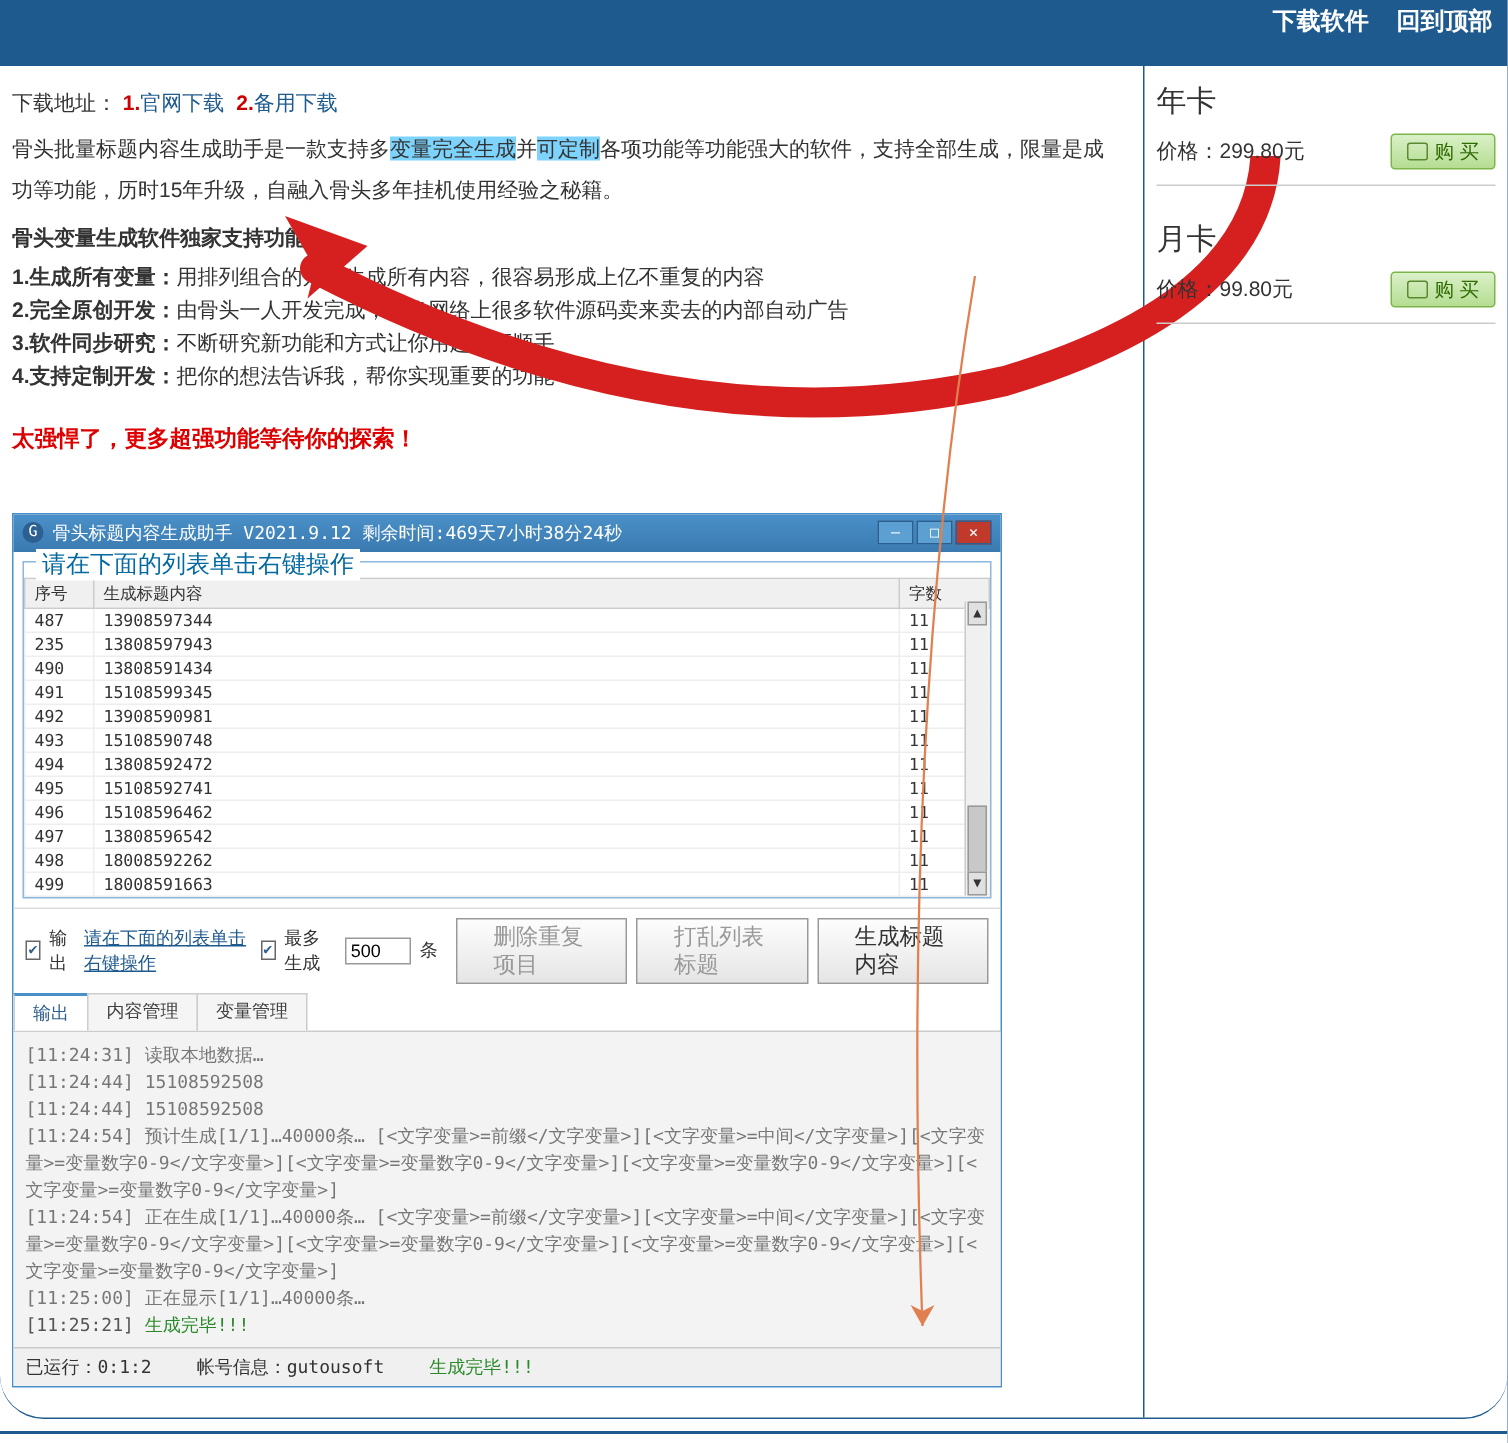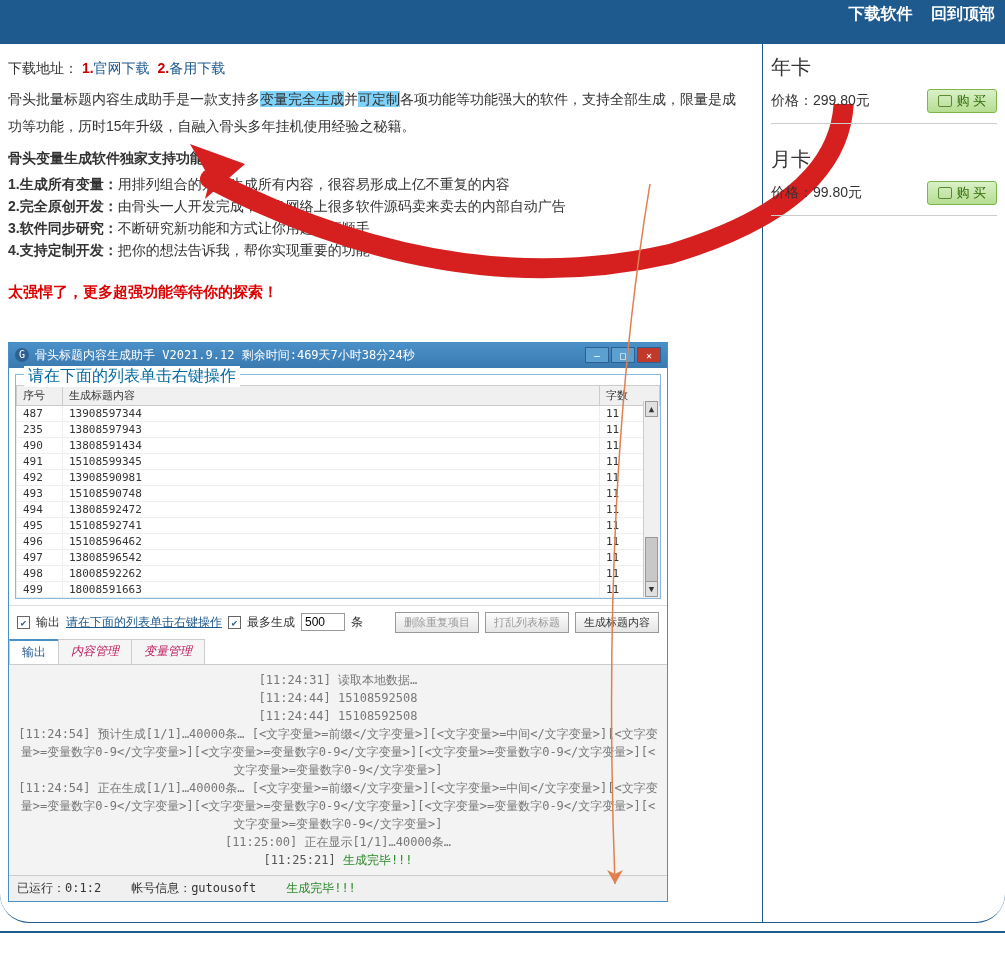--- a/index.html
+++ b/index.html
@@ -35,28 +35,28 @@
 table.data th { background:#f0f0f0; border:1px solid #ccc; padding:2px 6px; text-align:left; font-weight:normal; }
 table.data td { border:1px solid #eee; padding:1px 6px; }
 .scrollbar { position:absolute; right:1px; top:26px; bottom:1px; width:16px; background:#f0f0f0; border-left:1px solid #ccc; }
 .scroll-thumb { background:#c8c8c8; border:1px solid #999; height:50px; margin:1px; }
 .scroll-arr { height:16px; background:#e0e0e0; border:1px solid #999; margin:0 1px; text-align:center; font-size:9px; line-height:14px; }
 
 .tool-row { padding:6px 8px; display:flex; align-items:center; gap:6px; font-size:12px; border-top:1px solid #ddd; }
 .chk { width:13px; height:13px; border:1px solid #666; display:inline-flex; align-items:center; justify-content:center; font-size:10px; color:#2d6090; background:#fff; }
 .link-txt { color:#1e5a8e; text-decoration:underline; cursor:pointer; }
 .num-input { width:44px; border:1px solid #999; padding:1px 3px; font-size:12px; }
-.btn { border:1px solid #999; background:linear-gradient(#fdfdfd,#e5e5e5); padding:2px 8px; font-size:11px; cursor:pointer; }
+.btn { border:1px solid #999; background:linear-gradient(#fdfdfd,#e5e5e5); padding:2px 24px; font-size:15px; cursor:pointer; }
 .btn.dis { color:#999; }
 
 .tabs { display:flex; border-bottom:1px solid #ccc; font-size:12px; }
 .tab { padding:3px 12px; border:1px solid #ccc; border-bottom:none; margin-right:-1px; background:#f5f5f5; cursor:pointer; }
 .tab.active { background:#fff; color:#2d6090; border-top:2px solid #4a90c8; }
-.tab.red { color:#be185d;font-style:italic; }
-.log-area { background:#f3f3f3; padding:6px 8px; font-size:12px; line-height:1.5; color:#777; font-family:SimSun,monospace; min-height:130px; overflow:hidden;text-align:center; }
+.tab.red { color:#404040; }
+.log-area { background:#f3f3f3; padding:6px 8px; font-size:12px; line-height:1.5; color:#777; font-family:SimSun,monospace; min-height:130px; overflow:hidden; }
 .log-area .ts { color:#555; }
 .log-done-line .g { color:#2a8a2a; }
 .status-row { border-top:1px solid #ccc; padding:4px 8px; font-size:12px; display:flex; gap:30px; background:#f0f0f0; }
 
 .price-block { margin-bottom:18px; padding-bottom:4px; }
 .plan-name { font-size:20px; margin-bottom:8px; }
 .price-row { display:flex; align-items:center; justify-content:space-between; border-bottom:1px solid #ccc; padding-bottom:10px; }
 .price-txt { font-size:14px;text-align:center; }
 .buy-btn { background:linear-gradient(#daf0c8,#b5dd92); border:1px solid #7db648; border-radius:3px; padding:2px 10px; font-size:13px; color:#2d6a00; cursor:pointer; display:flex; align-items:center; gap:4px; }
 .cart-ico { display:inline-block; width:14px; height:12px; border:1px solid #5a8a30; border-radius:2px; position:relative; }

